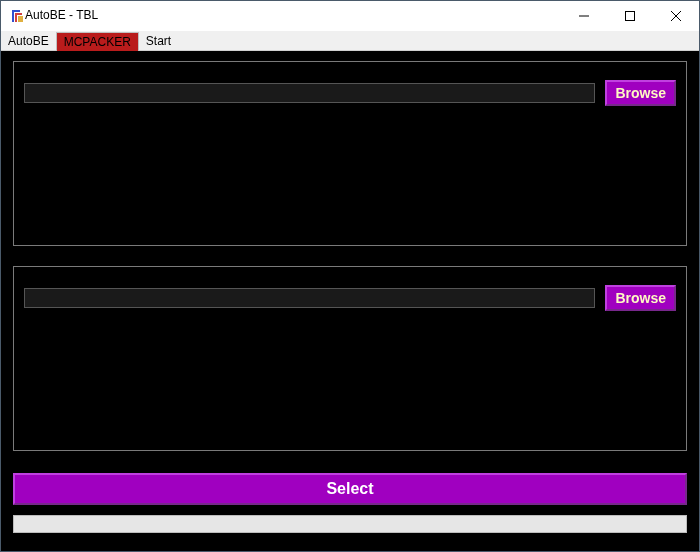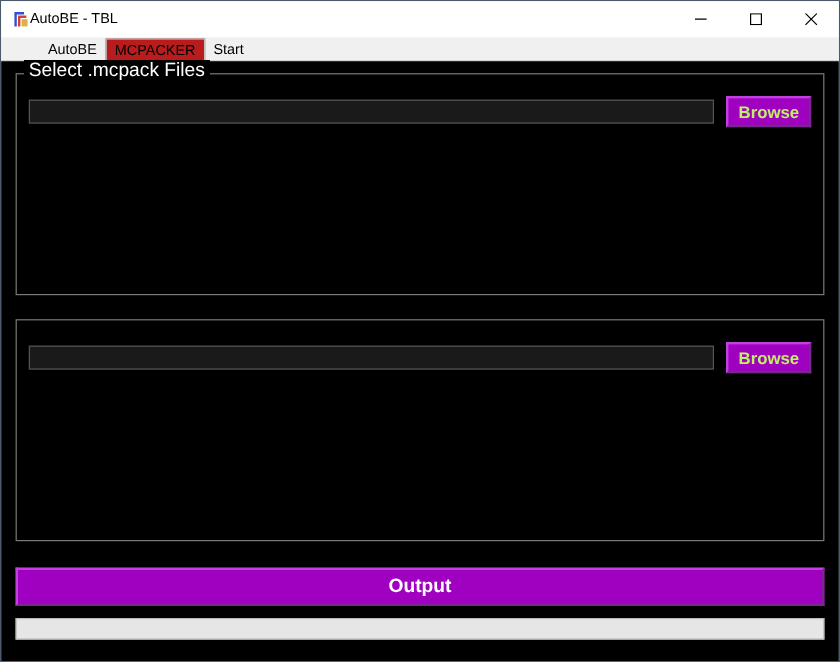--- a/index.html
+++ b/index.html
@@ -60,21 +60,20 @@
       stroke: #000;
       stroke-width: 1;
       fill: none;
     }
     .menubar {
       height: 20px;
       background: #f0f0f0;
       display: flex;
       align-items: stretch;
       border-bottom: 1px solid #d0d0d0;
-      padding-left: 32px;
     }
     .menu-item {
       padding: 0 7px;
       font-size: 12px;
       display: flex;
       align-items: center;
       color: #000;
     }
     .menu-item.active {
       background: #b91c1c;
@@ -117,21 +116,21 @@
       height: 20px;
       background: #1a1a1a;
       border: 1px solid #555;
       color: #fff;
       padding: 0 4px;
       font-size: 12px;
     }
     .browse-btn {
       background: #a000c0;
       border: 2px outset #c040e0;
-      color: #bef264;
+      color: #fef9c3;
       font-weight: bold;
       font-size: 14px;
       padding: 3px 8px;
       cursor: pointer;
     }
     .bottom-area {
       margin-top: auto;
       padding-bottom: 8px;
     }
     .start-btn {
@@ -190,34 +189,33 @@
 
   <div class="menubar">
     <div class="menu-item">AutoBE</div>
     <div class="menu-item active">MCPACKER</div>
     <div class="menu-item">Start</div>
   </div>
 
   <div class="content">
 
     <div class="fieldset">
-      <div class="legend">Select .mcpack Files</div>
       <div class="field-row">
         <input type="text" class="text-input" value="" style="">
         <button class="browse-btn">Browse</button>
       </div>
     </div>
 
     <div class="fieldset">
       <div class="field-row">
         <input type="text" class="text-input" value="" style="">
         <button class="browse-btn">Browse</button>
       </div>
     </div>
 
     <div class="bottom-area">
-      <button class="start-btn">Output</button>
+      <button class="start-btn">Select</button>
       <div class="progress"></div>
     </div>
 
   </div>
 
 </div>
 
 </body></html>

